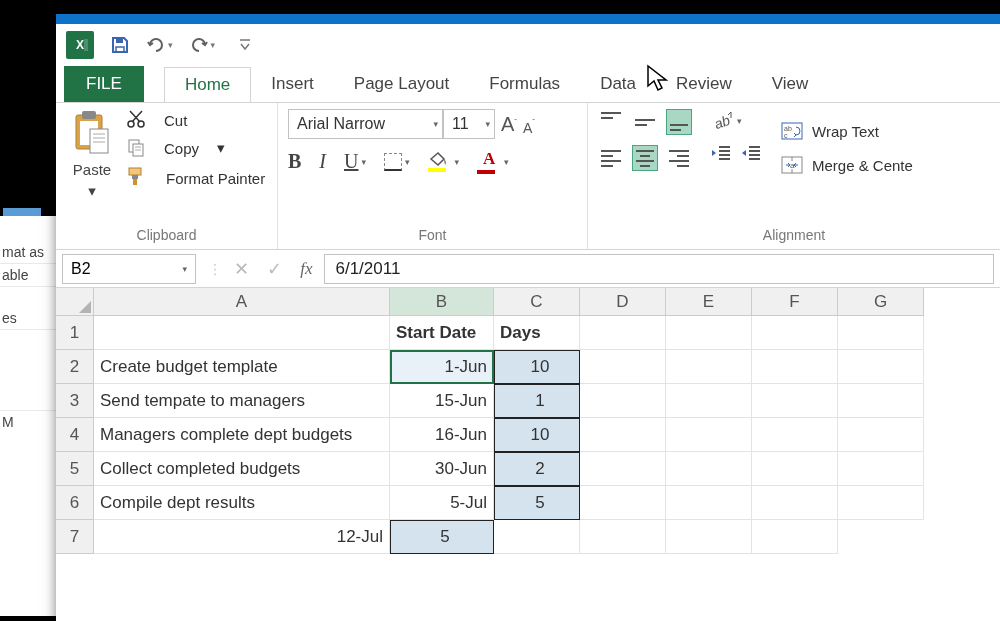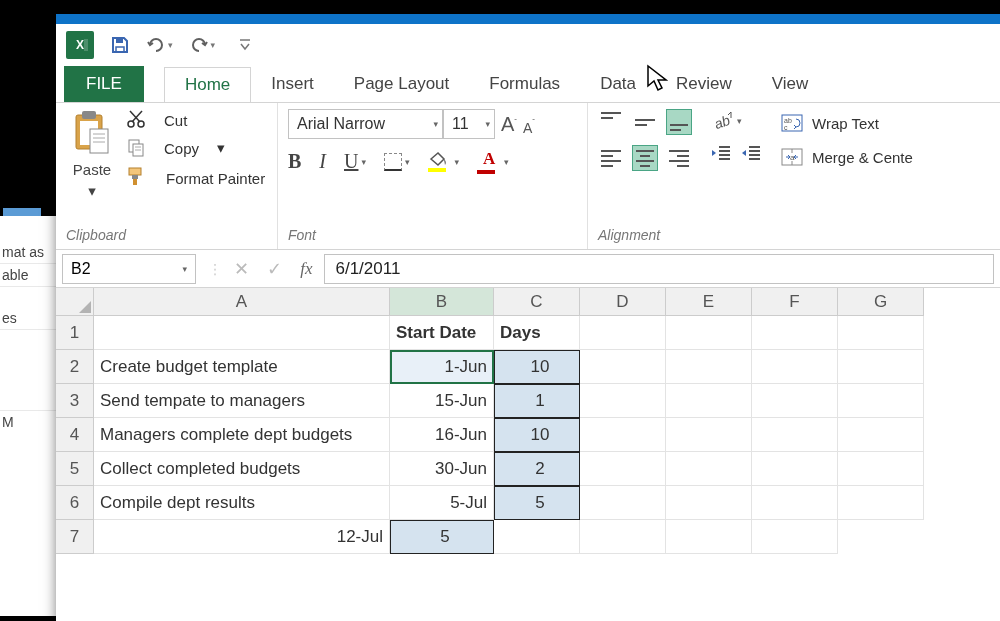--- a/index.html
+++ b/index.html
@@ -117,26 +117,25 @@
 }
 .rgroup {
   border-right: 1px solid #e1e1e1;
   display: flex;
   flex-direction: column;
   justify-content: space-between;
   padding: 6px 10px 4px 10px;
   position: relative;
 }
 .rgroup .label {
-  text-align: left;
+  text-align: center;
   font-size: 14px;
   color: #777;
   padding-bottom: 2px;
   position: relative;
-  font-style: italic;
 }
 .clipboard .body {
   display: flex;
   gap: 8px;
 }
 .paste-btn {
   display: flex;
   flex-direction: column;
   align-items: center;
   width: 52px;
@@ -268,21 +267,21 @@
 .indent-btns {
   display: flex;
   gap: 8px;
 }
 .indent-btn svg { display: block; }
 
 .wrap-merge {
   display: flex;
   flex-direction: column;
   gap: 14px;
-  margin-top: 4px;
+  margin-top: 12px;
 }
 .wrap-merge .row {
   display: flex;
   align-items: center;
   gap: 8px;
   font-size: 15px;
   color: #333;
 }
 .wrap-merge svg { display: block; }
 

